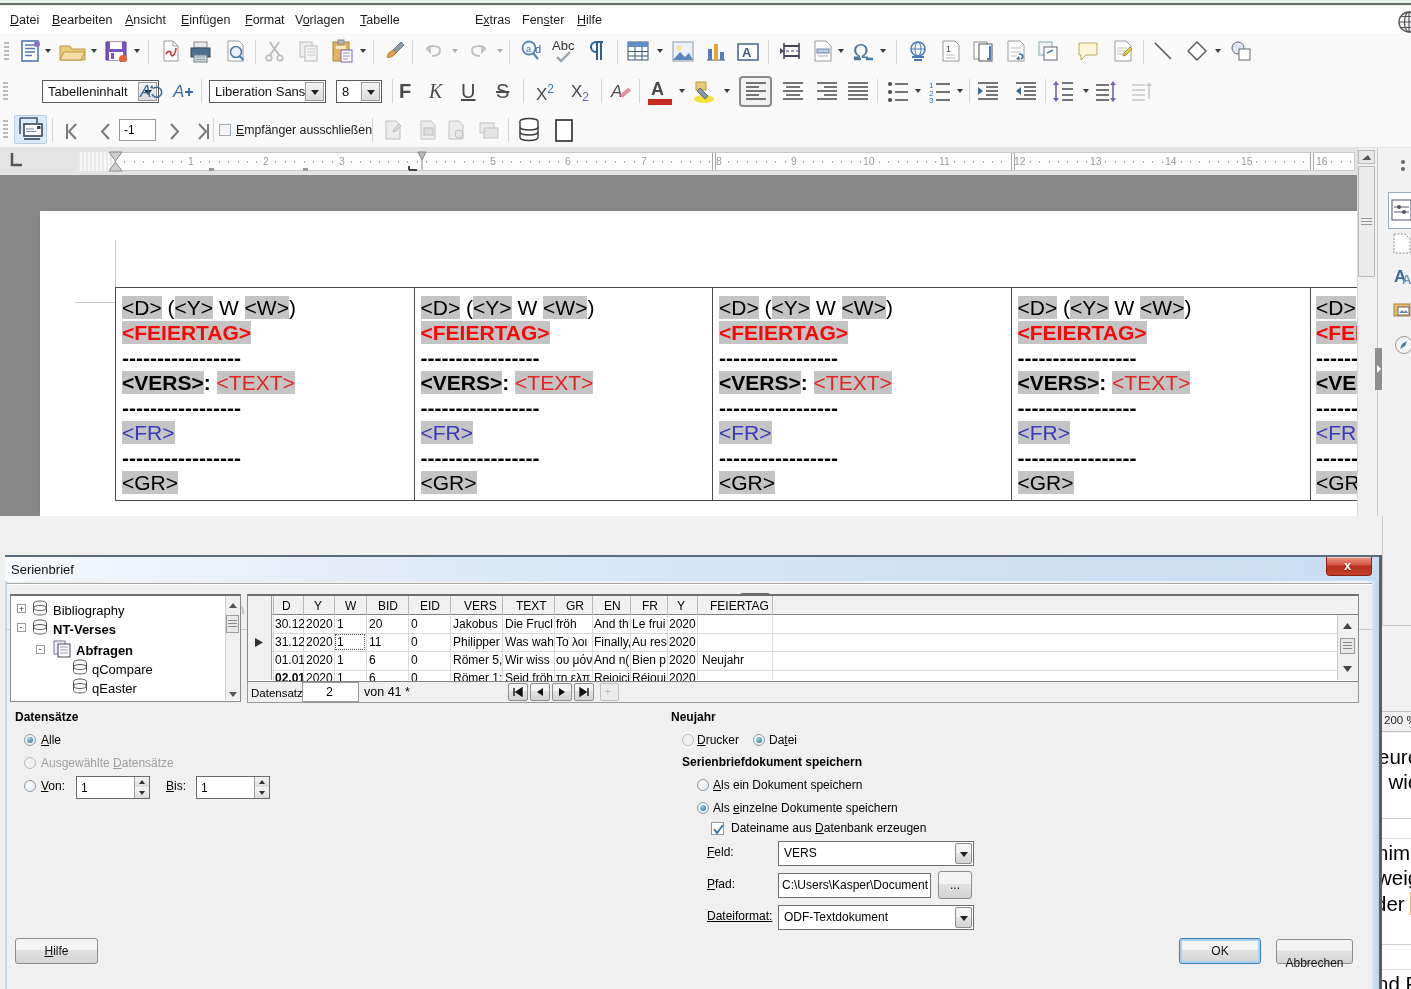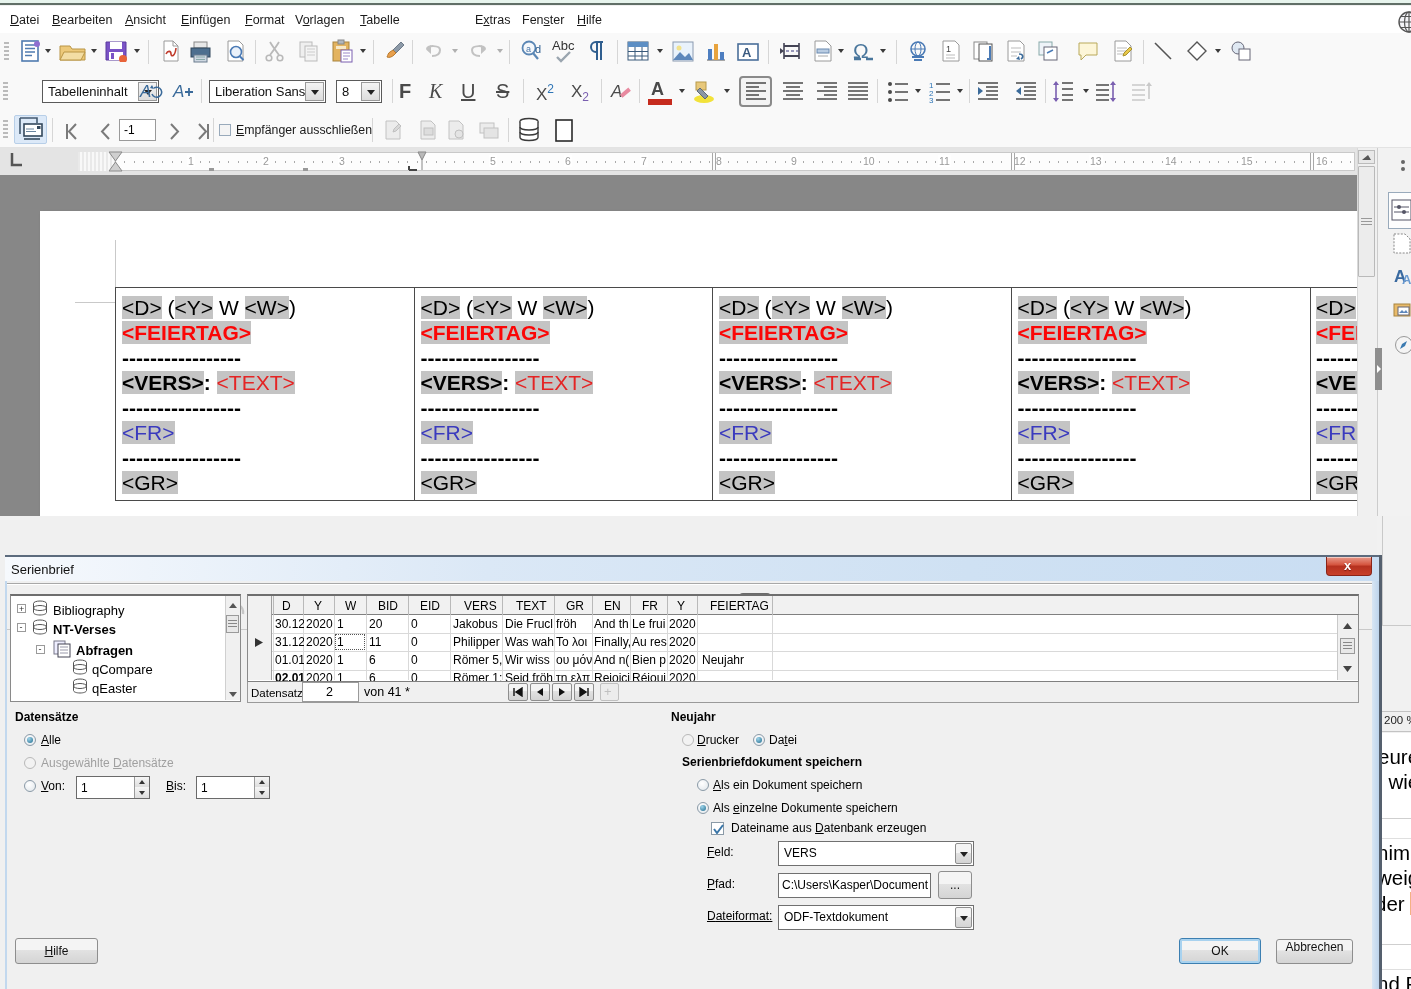--- a/index.html
+++ b/index.html
@@ -914,13 +914,13 @@
 <div class="lbl" style="left:782px;top:878px;width:146px;overflow:hidden;">C:\Users\Kasper\Documents</div>
 <div class="w7btn" style="left:938px;top:871px;width:34px;height:28px;padding-top:6px;">...</div>
 <div class="lbl" style="left:707px;top:909px;text-decoration:underline;"><u>D</u>ateiformat:</div>
 <div class="abs" style="left:778px;top:905px;width:196px;height:25px;background:#fff;border:1px solid #707070;"></div>
 <div class="lbl" style="left:784px;top:910px;">ODF-Textdokument</div>
 <div class="w7btn" style="left:955px;top:907px;width:17px;height:21px;border-radius:2px;"></div>
 <svg class="abs" style="left:959px;top:915px;" width="10" height="7">
     <path d="M1 1h8L5 6z" fill="#222"></path>
   </svg>
 <div class="w7btn" style="left:1179px;top:938px;width:82px;height:26px;padding-top:5px;border-color:#3c7fb1;box-shadow:0 0 0 2px #a8d2ef inset;">OK</div>
-<div class="w7btn" style="left:1276px;top:939px;width:77px;height:25px;padding-top:0;">Abbrechen</div>
+<div class="w7btn" style="left:1276px;top:939px;width:77px;height:25px;padding-top:16px;">Abbrechen</div>
 
 </body></html>

